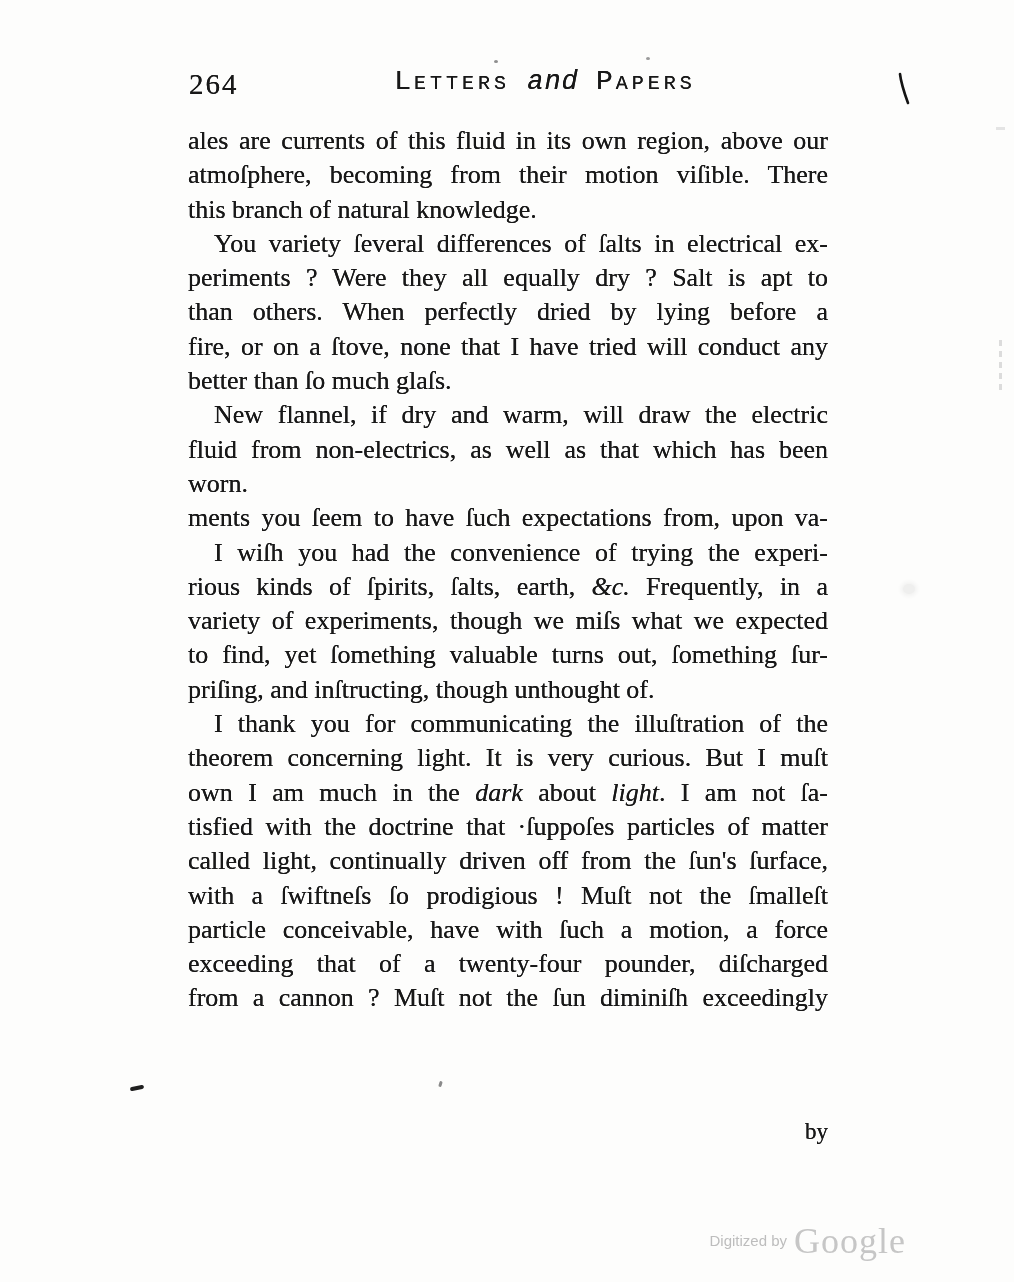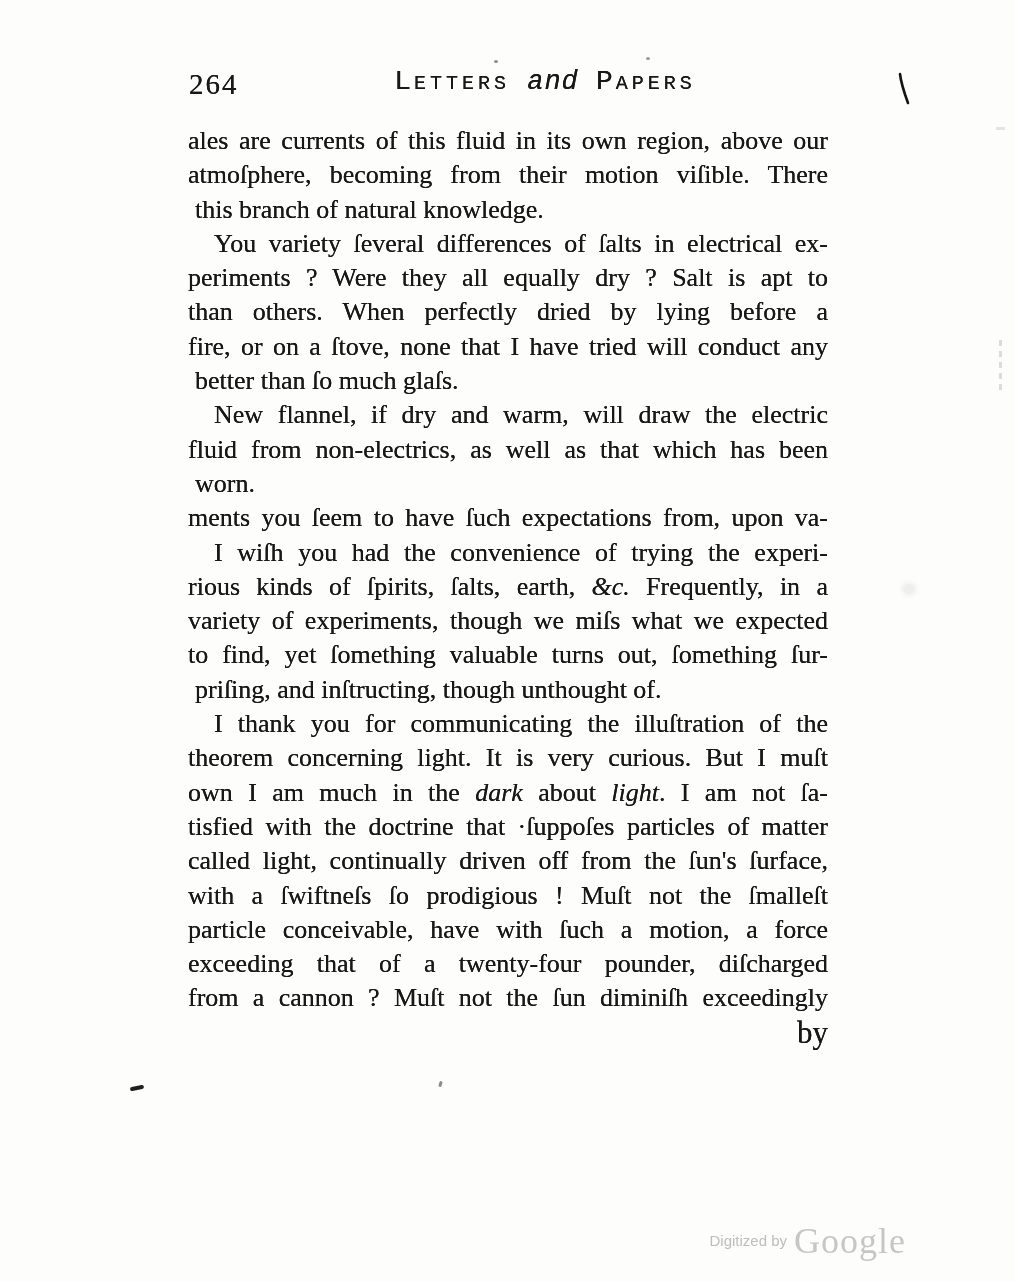--- a/index.html
+++ b/index.html
@@ -33,26 +33,26 @@
     position:absolute; left:188px; top:124px; width:640px;
     font-size:26px;
     text-shadow:0 0 0.45px currentColor;
   }
   .para { margin:0; padding:0; }
   .line {
     height:34.3px; line-height:34.3px;
     text-align:justify; text-align-last:justify;
     overflow:hidden; white-space:nowrap;
   }
-  .line.nj { text-align-last:left;margin-left:7px; }
+  .line.nj { text-align-last:left; }
   .line.ind { padding-left:26px; }
   .it { font-style:italic; }
   .catchword {
-    position:absolute; left:188px; top:1015px; width:640px;
-    text-align:right; font-size:31px;
+    position:absolute; left:188px; top:1119px; width:640px;
+    text-align:right; font-size:23px;
     text-shadow:0 0 0.45px currentColor;
   }
   
   .pen-stroke { position:absolute; left:896px; top:71px; }
   .speck { position:absolute; border-radius:50%; }
   .speck-a { left:494px; top:60px;  width:4px; height:3px; background:#8e8e8e; }
   .speck-b { left:646px; top:57px;  width:4px; height:3px; background:#9a9a9a; }
   .speck-c { left:439px; top:1081px; width:3px; height:6px; background:#8a8a8a; transform:rotate(18deg); border-radius:2px; }
   .ink-dash {
     position:absolute; left:130px; top:1086px;

